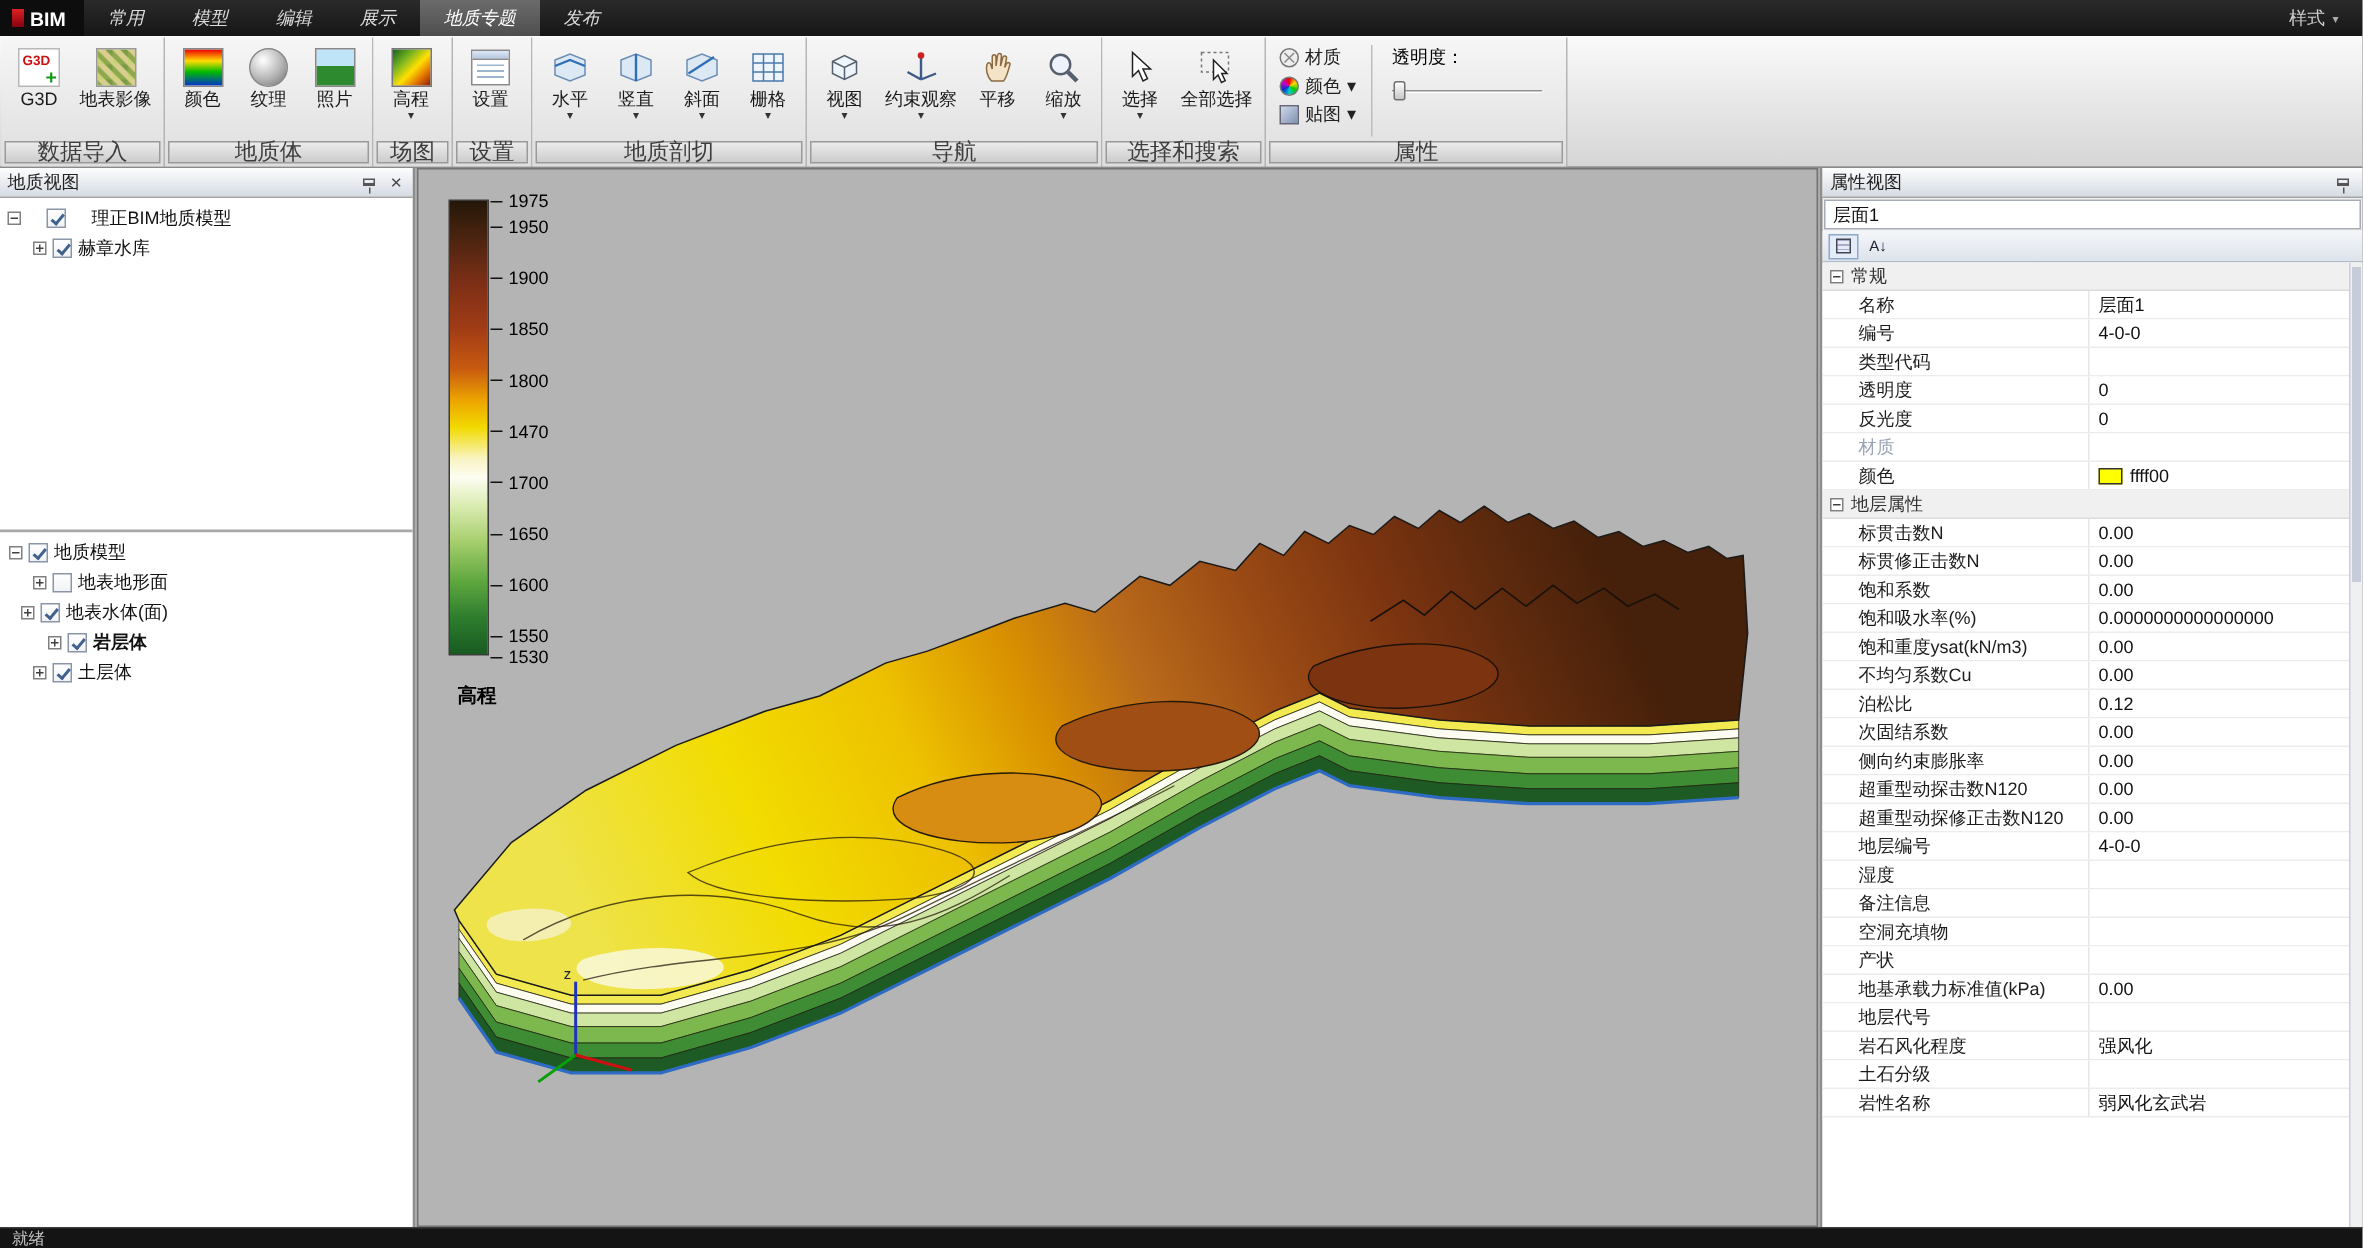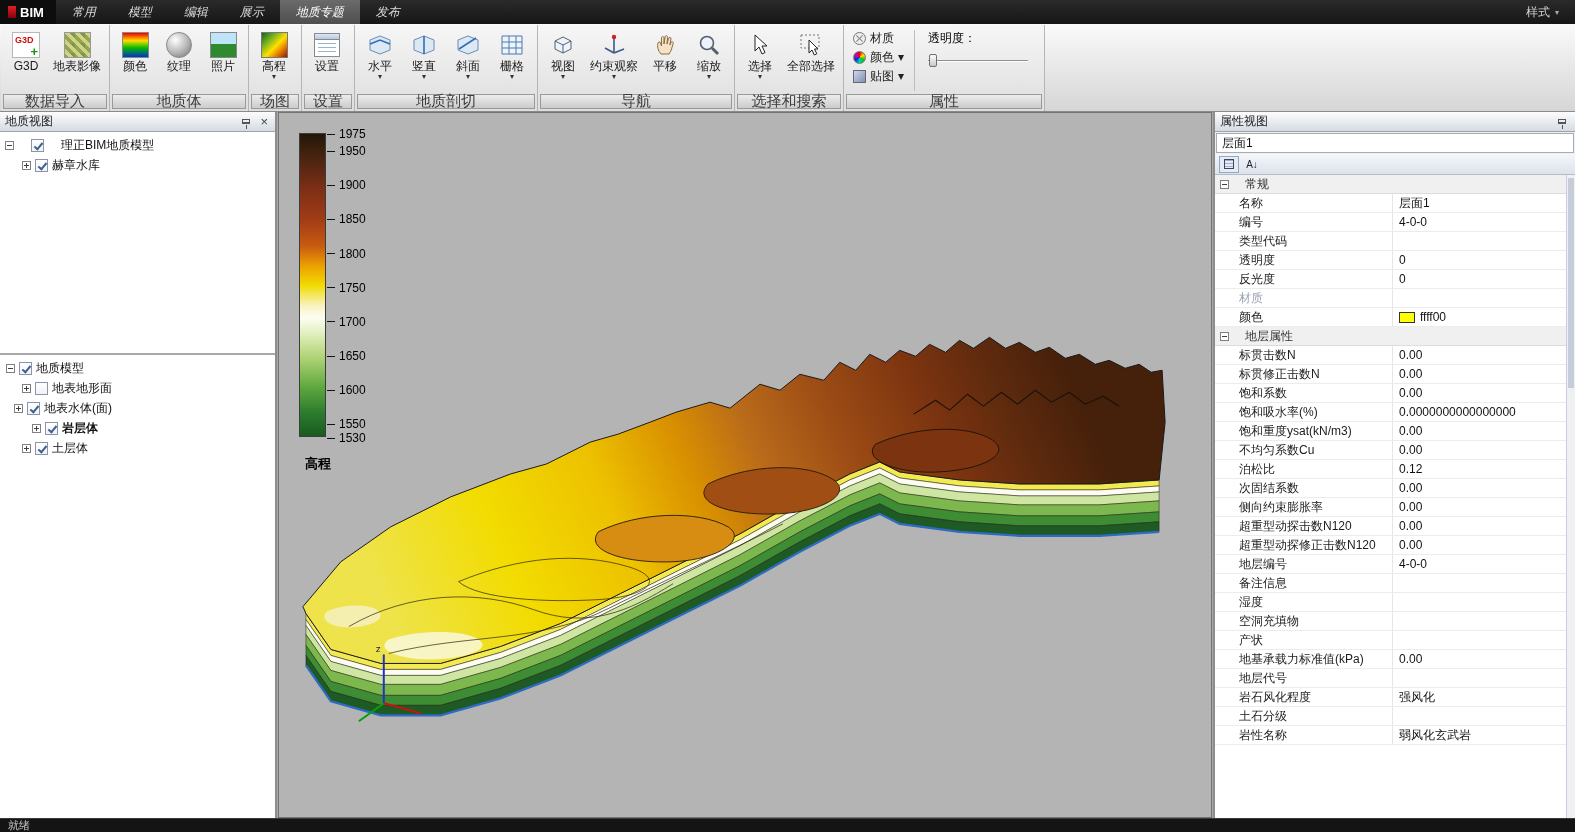--- a/index.html
+++ b/index.html
@@ -93,21 +93,21 @@
   
   .right-panel { width:362px; background:#eef0f2; border-left:2px solid #8d8d8d; display:flex; flex-direction:column; }
   .combo { height:20px; margin:1px; background:#fff; border:1px solid #a5acb5; display:flex; align-items:center; padding-left:5px; font-size:12px; color:#111; }
   .grid-toolbar { height:21px; background:linear-gradient(#f4f6f9,#dde3ec); border-bottom:1px solid #b4bbc6; display:flex; align-items:center; gap:3px; padding:0 4px; }
   .tool-btn { width:20px; height:17px; display:flex; align-items:center; justify-content:center; font-size:10px; color:#223; border:1px solid transparent; }
   .tool-btn.pressed { background:#e3ecf7; border-color:#8fa8c8; }
   .ic-cat { width:10px; height:10px; border:1px solid #445; background:
      repeating-linear-gradient(#aac 0 1px, transparent 1px 3px); }
   .grid-wrap { flex:1; position:relative; background:#fff; overflow:hidden; }
   .prop-grid { position:absolute; left:0; top:0; right:9px; }
-  .section-row { display:flex; height:19px; background:#f0f0f0; border-bottom:1px solid #dcdcdc; align-items:center; gap:16px; padding-left:5px; font-size:12px; color:#333; }
+  .section-row { display:flex; height:19px; background:#f0f0f0; border-bottom:1px solid #dcdcdc; align-items:center; gap:5px; padding-left:5px; font-size:12px; color:#333; }
   .prop-row { display:flex; height:19px; border-bottom:1px solid #ececec; font-size:12px; align-items:center; background:#fff; }
   .prop-label { width:178px; padding-left:24px; color:#1c1c1c; border-right:1px solid #e6e6e6; overflow:hidden; white-space:nowrap; align-self:stretch; display:flex; align-items:center; }
   .prop-row.muted .prop-label { color:#9aa4b5; }
   .prop-value { flex:1; padding-left:6px; display:flex; align-items:center; gap:5px; color:#111; overflow:hidden; white-space:nowrap; }
   .swatch { width:16px; height:11px; border:1px solid #333; flex:0 0 auto; }
   .vscroll { position:absolute; right:0; top:0; bottom:0; width:9px; background:#eef0f2; border-left:1px solid #ccd; }
   .vscroll .thumb { position:absolute; left:1px; right:1px; top:3px; height:210px; background:#c6cdd8; }
 
   
   .statusbar { height:14px; background:#141414; border-top:1px solid #3a3a3a; color:#c5c5c5; font-size:11px; display:flex; align-items:center; padding-left:8px; }
@@ -461,21 +461,21 @@
           <div class="legend-tick" style="top: 85.3933px;">
             <i></i>
             <span>1850</span>
           </div>
           <div class="legend-tick" style="top: 119.551px;">
             <i></i>
             <span>1800</span>
           </div>
           <div class="legend-tick" style="top: 153.708px;">
             <i></i>
-            <span>1750</span>
+            <span>1470</span>
           </div>
           <div class="legend-tick" style="top: 187.865px;">
             <i></i>
             <span>1700</span>
           </div>
           <div class="legend-tick" style="top: 222.022px;">
             <i></i>
             <span>1650</span>
           </div>
           <div class="legend-tick" style="top: 256.18px;">
@@ -627,27 +627,27 @@
               <span>0.00</span>
             </div>
           </div>
           <div class="prop-row">
             <div class="prop-label">地层编号</div>
             <div class="prop-value">
               <span>4-0-0</span>
             </div>
           </div>
           <div class="prop-row">
+            <div class="prop-label">湿度</div>
+            <div class="prop-value">
+              <span></span>
+            </div>
+          </div>
+          <div class="prop-row">
             <div class="prop-label">备注信息</div>
-            <div class="prop-value">
-              <span></span>
-            </div>
-          </div>
-          <div class="prop-row">
-            <div class="prop-label">湿度</div>
             <div class="prop-value">
               <span></span>
             </div>
           </div>
           <div class="prop-row">
             <div class="prop-label">空洞充填物</div>
             <div class="prop-value">
               <span></span>
             </div>
           </div>

